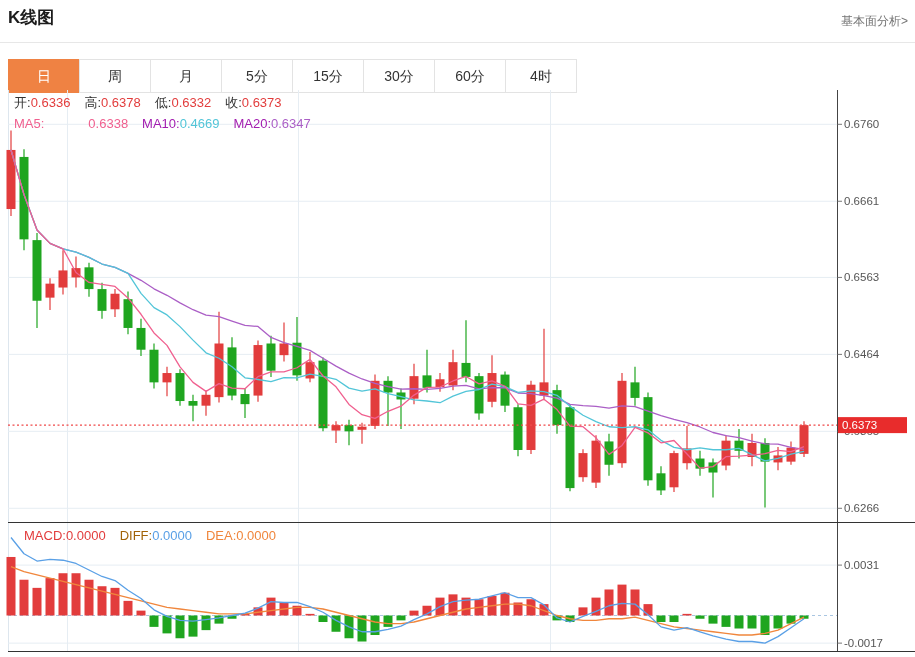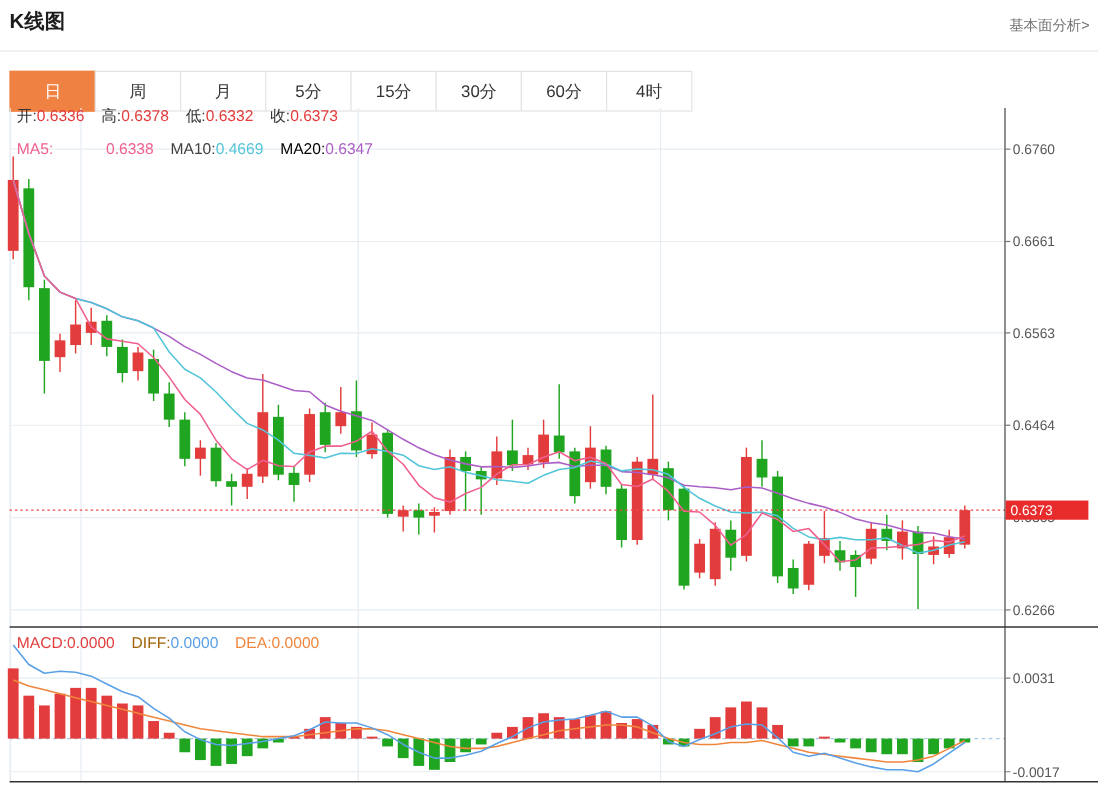--- a/index.html
+++ b/index.html
@@ -8,23 +8,23 @@
   .page-title{position:absolute;left:8px;top:6px;margin:0;font-size:17px;font-weight:bold;color:#1c1c1c;}
   .fa-link{position:absolute;right:7px;top:13px;font-size:12px;color:#737373;text-decoration:none;cursor:pointer;}
   .divider{position:absolute;left:0;right:0;top:42px;border-top:1px solid #e7e7e7;height:0;}
   .tabs{position:absolute;left:8px;top:59px;display:flex;}
   .tab{width:70px;height:32px;line-height:32px;text-align:center;font-size:14px;color:#333;
        background:#fff;border:1px solid #e3e3e3;margin-left:-1px;cursor:pointer;box-sizing:content-box;}
   .tab:first-child{margin-left:0;}
   .tab.active{background:#ef8243;border-color:#ef8243;color:#fff;}
   #chart{position:absolute;left:0;top:0;}
   .row{position:absolute;display:flex;font-size:13px;white-space:nowrap;z-index:2;}
-  .row-ohlc{left:14px;top:88px;}
+  .row-ohlc{left:14px;top:94px;}
   .row-ma{left:14px;top:116px;}
-  .row-macd{left:14px;top:528px;justify-content:center;}
+  .row-macd{left:24px;top:528px;justify-content:center;}
   .grp{margin-right:14px;}
   .grp .lbl{color:#333;}
   .grp .val{color:#e23c3c;}
 </style>
 </head>
 <body>
 
 <div class="page">
   <h1 class="page-title">K线图</h1>
   <a class="fa-link">基本面分析&gt;</a>
@@ -268,21 +268,21 @@
       <text x="842" y="429.11510000000055" fill="#fff" font-size="11.5" font-family="&quot;Liberation Sans&quot;,&quot;DejaVu Sans&quot;,sans-serif">0.6373</text>
     </svg>
   <div class="row row-ohlc" id="row-ohlc">
       <span class="grp"><span class="lbl">开:</span><span class="val">0.6336</span></span>
       <span class="grp"><span class="lbl">高:</span><span class="val">0.6378</span></span>
       <span class="grp"><span class="lbl">低:</span><span class="val">0.6332</span></span>
       <span class="grp"><span class="lbl">收:</span><span class="val">0.6373</span></span>
     </div>
   <div class="row row-ma" id="row-ma">
       <span class="grp"><span class="lbl" style="color: rgb(240, 96, 143);">MA5:</span><span class="val" style="color: rgb(240, 96, 143); margin-left: 44px;">0.6338</span></span>
-      <span class="grp"><span class="lbl" style="color: #404040; margin-top: 44px;">MA10:</span><span class="val" style="color: rgb(82, 197, 216);">0.4669</span></span>
-      <span class="grp"><span class="lbl" style="color: #000000;">MA20:</span><span class="val" style="color: rgb(171, 95, 198);">0.6347</span></span>
+      <span class="grp"><span class="lbl" style="color: #a21caf; margin-top: 44px;">MA10:</span><span class="val" style="color: rgb(82, 197, 216);">0.4669</span></span>
+      <span class="grp"><span class="lbl" style="color: #a21caf;">MA20:</span><span class="val" style="color: rgb(171, 95, 198);">0.6347</span></span>
     </div>
   <div class="row row-macd" id="row-macd">
       <span class="grp"><span class="lbl" style="color: rgb(226, 60, 60);">MACD:</span><span class="val" style="color: rgb(226, 60, 60);">0.0000</span></span>
       <span class="grp"><span class="lbl" style="color: #a16207;">DIFF:</span><span class="val" style="color: rgb(90, 160, 230);">0.0000</span></span>
       <span class="grp"><span class="lbl" style="color: rgb(240, 134, 60);">DEA:</span><span class="val" style="color: rgb(240, 134, 60);">0.0000</span></span>
     </div>
 </div>
 
 </body></html>

